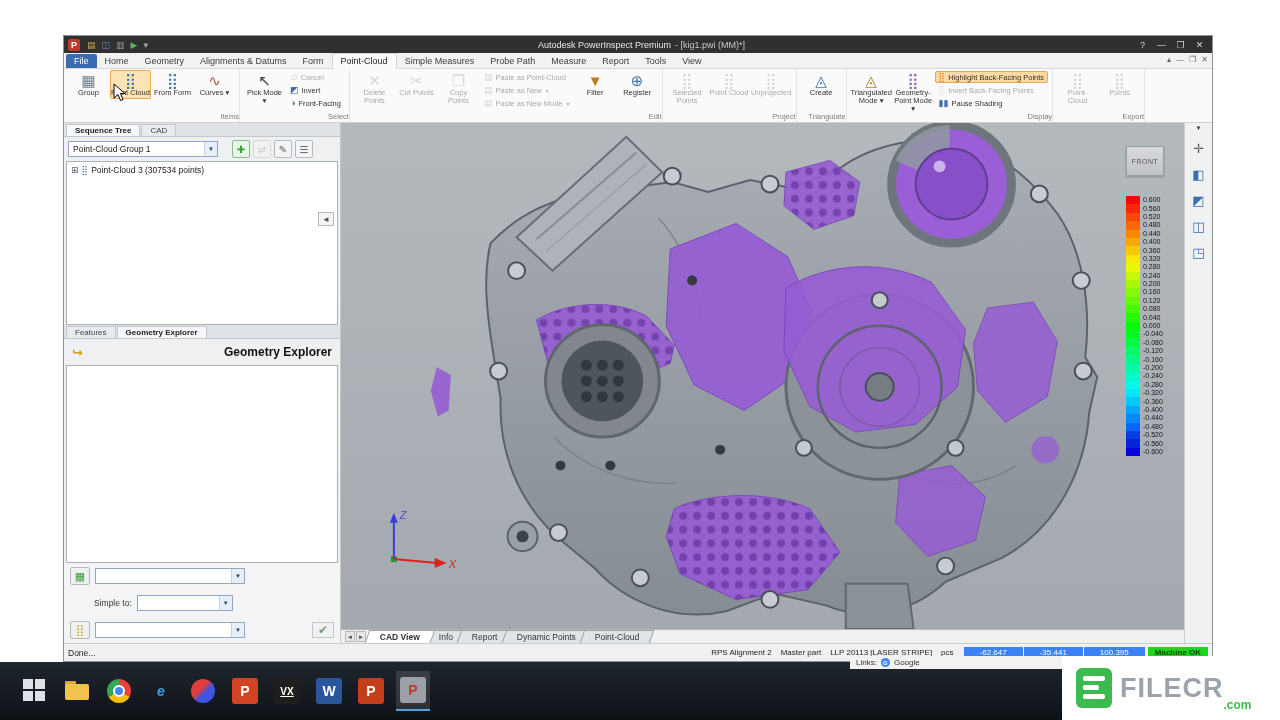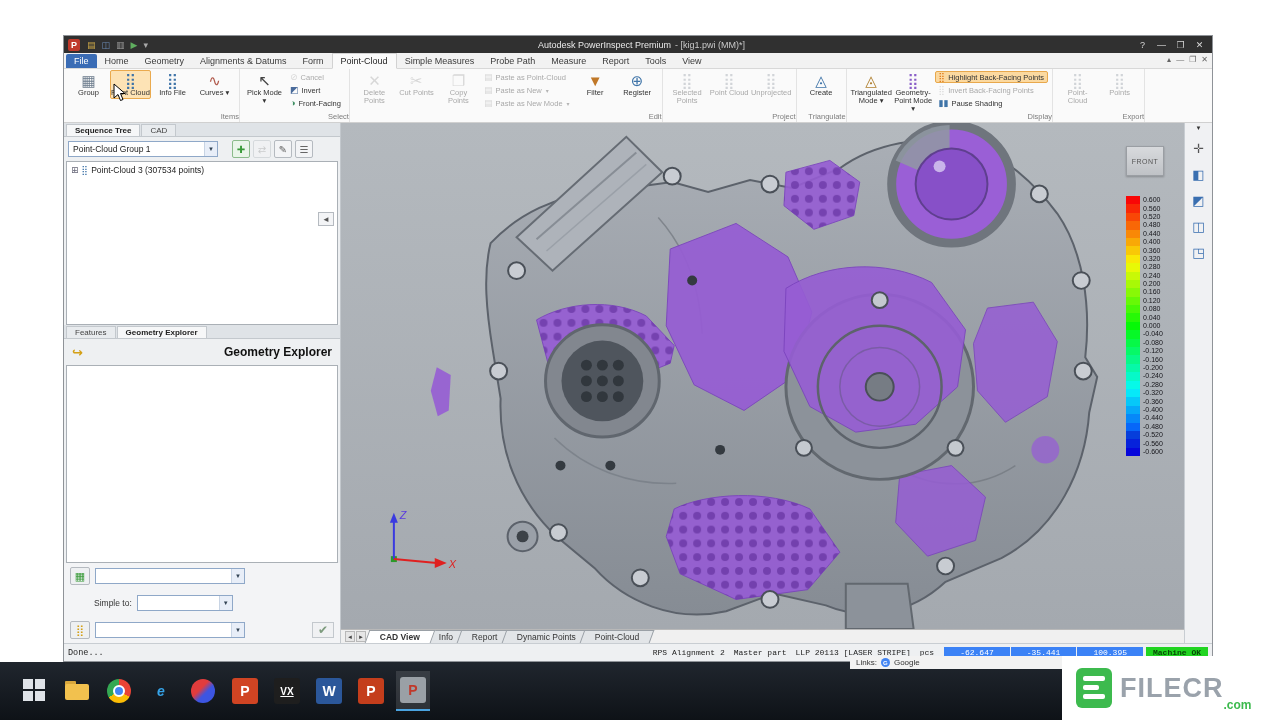--- a/index.html
+++ b/index.html
@@ -91,21 +91,21 @@
   .vtab.active { background:#fff; font-weight:bold; z-index:2; }
 
   
   .right-strip { width:28px; background:#f0f1f3; border-left:1px solid #c8cdd2; display:flex; flex-direction:column; align-items:center; padding-top:2px; }
   .strip-dd { font-size:6px; color:#333; margin-bottom:4px; }
   .nav-btn { width:22px; height:22px; margin:2px 0; display:flex; align-items:center; justify-content:center; font-size:13px; color:#3a6fb0; border-radius:2px; }
   .nav-btn.first { color:#555; }
 
   
   .statusbar { position:absolute; left:0; right:0; bottom:0; height:18px; background:#eef0f2; border-top:1px solid #c8cdd2;
-    display:flex; align-items:center; font-size:8px; color:#222; padding:0 4px;font-family:Liberation Mono, monospace; }
+    display:flex; align-items:center; font-size:8px; color:#222; padding:0 4px; }
   .st-msg { font-size:8.5px; margin-right:auto; }
   .st-item { margin-right:9px; white-space:nowrap; }
   .coord { background:#3b82f6; color:#fff; padding:1px 16px; margin-left:1px; }
   .mok { background:#21d421; color:#064806; font-weight:bold; padding:1px 7px; margin-left:3px; }
 
   
   .taskbar { position:absolute; left:0; top:662px; width:1280px; height:58px;
     background:linear-gradient(#20262e,#0e1217); display:flex; align-items:center; padding-left:18px; gap:8px; }
   .tb-item { width:34px; height:40px; display:flex; align-items:center; justify-content:center; position:relative; }
   .tb-item.active { background:rgba(255,255,255,.12); border-bottom:2px solid #4aa3e0; }
@@ -186,21 +186,21 @@
         <div class="rbtn-big">
           <span class="ric" style="color: rgb(107, 123, 140);">▦</span>
           <span class="rlb">Group</span>
         </div>
         <div class="rbtn-big hover">
           <span class="ric" style="color: rgb(63, 116, 168);">⣿</span>
           <span class="rlb">Point Cloud</span>
         </div>
         <div class="rbtn-big">
           <span class="ric" style="color: rgb(63, 116, 168);">⣿</span>
-          <span class="rlb">Info File</span>
+          <span class="rlb">From Form</span>
         </div>
         <div class="rbtn-big">
           <span class="ric" style="color: rgb(176, 88, 74);">∿</span>
           <span class="rlb">Curves ▾</span>
         </div>
         <div class="glabel">Items</div>
       </div>
       <div class="rgroup">
         <div class="rbtn-big">
           <span class="ric" style="color: rgb(68, 68, 68);">↖</span>

